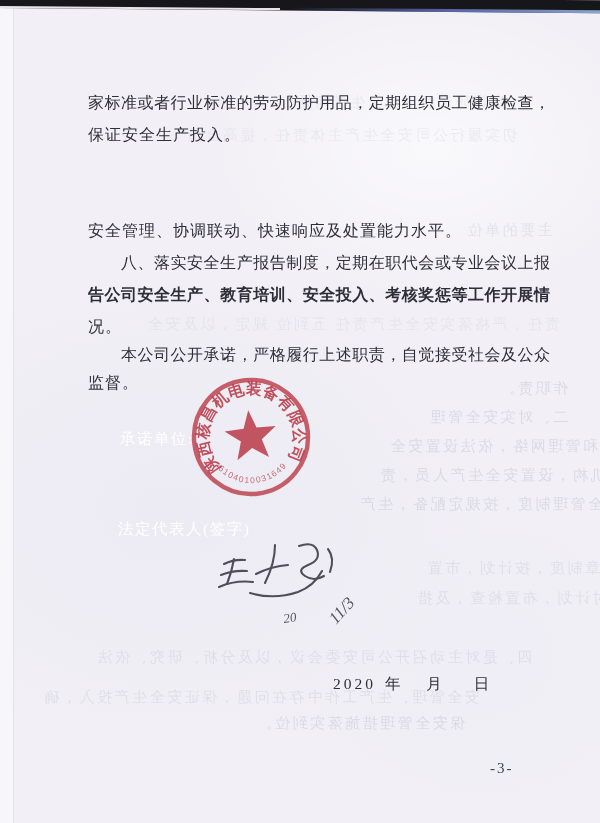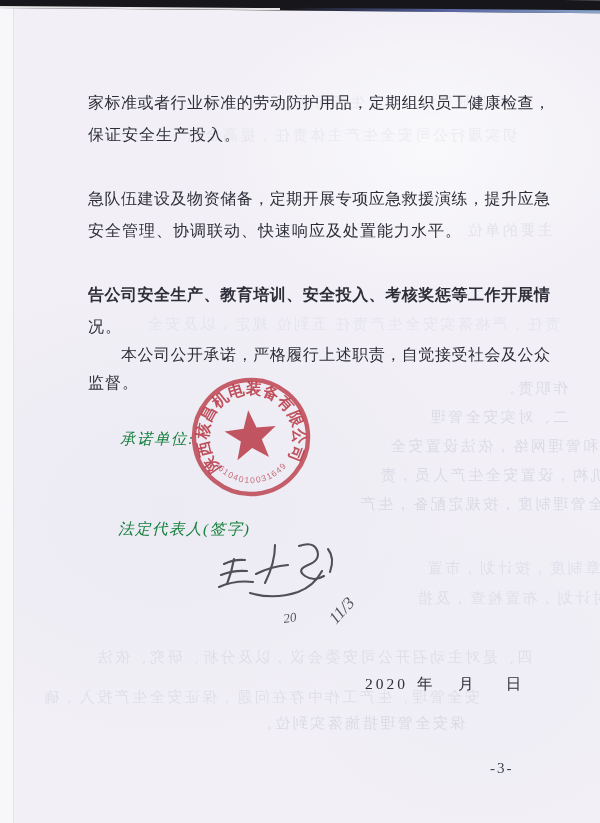--- a/index.html
+++ b/index.html
@@ -31,24 +31,24 @@
     filter:blur(0.6px);font-size:15px;letter-spacing:2.5px;white-space:nowrap;}
   .g-light{opacity:0.10;}
   .g-dark{opacity:0.20;}
 
   
   .line{position:absolute;left:88px;width:462px;height:22px;font-size:16px;color:#2e2e39;
     white-space:nowrap;letter-spacing:1px;}
   .line.just{white-space:normal;text-align:justify;text-align-last:justify;letter-spacing:0;}
   .line.ind{text-indent:33px;}
 
-  .label{position:absolute;font-size:15.5px;color:#15803d;letter-spacing:1.5px;white-space:nowrap;font-style:italic;}
+  .label{position:absolute;font-size:15.5px;color:#ffffff;letter-spacing:1.5px;white-space:nowrap;}
 
   .dateline{position:absolute;left:333px;top:674px;font-size:15.5px;color:#2e2e39;white-space:nowrap;}
-  .dateline .yr{letter-spacing:3px;margin-left:32px;}
+  .dateline .yr{letter-spacing:3px;}
   .dateline .sep1{margin-left:5px;}
   .dateline .sep2{margin-left:22px;}
   .dateline .sep3{margin-left:28px;}
 
   .pagenum{position:absolute;left:490px;top:760px;font-size:15px;color:#3c4650;letter-spacing:2px;}
 
   .seal{position:absolute;left:171px;top:357px;width:160px;height:160px;transform:rotate(-6deg);
     mix-blend-mode:multiply;}
   .sig{position:absolute;left:200px;top:533px;width:185px;height:132px;}
 </style>
@@ -68,22 +68,22 @@
   <div class="ghost g-dark" style="left:378px;top:466px;">体制机构，设置安全生产人员，责</div>
   <div class="ghost g-dark" style="left:358px;top:495px;">安全管理制度，按规定配备，生产</div>
   <div class="ghost" style="left:425px;top:559px;">健全安全生产规章制度，按计划，市置</div>
   <div class="ghost" style="left:415px;top:589px;">产经营项目中，同时计划，布置检查，及措</div>
   <div class="ghost" style="left:95px;top:648px;">四、是对主动召开公司安委会议，以及分析、研究、依法</div>
   <div class="ghost" style="left:42px;top:688px;">安全管理、生产工作中存在问题，保证安全生产投入，确</div>
   <div class="ghost g-dark" style="left:255px;top:714px;">保安全管理措施落实到位。</div>
 
   <div class="line just" style="top:93px;">家标准或者行业标准的劳动防护用品，定期组织员工健康检查，</div>
   <div class="line" style="top:125px;">保证安全生产投入。</div>
-  <div class="line just" style="top:189px;">急队伍建设及物资储备，定期开展专项应急救援演练，提升应急</div>
   <div class="line" style="top:221px;">安全管理、协调联动、快速响应及处置能力水平。</div>
+  <div class="line just ind" style="top:253px;">八、落实安全生产报告制度，定期在职代会或专业会议上报</div>
   <div class="line just" style="top:285px;font-weight:bold;">告公司安全生产、教育培训、安全投入、考核奖惩等工作开展情</div>
   <div class="line" style="top:317px;">况。</div>
   <div class="line just ind" style="top:345px;">本公司公开承诺，严格履行上述职责，自觉接受社会及公众</div>
   <div class="line" style="top:373px;">监督。</div>
 
   <div class="label" style="left:120px;top:429px;">承诺单位:</div>
   <div class="label" style="left:118px;top:519px;">法定代表人(签字)</div>
 
   <div class="dateline">
     <span class="yr">2020</span>

